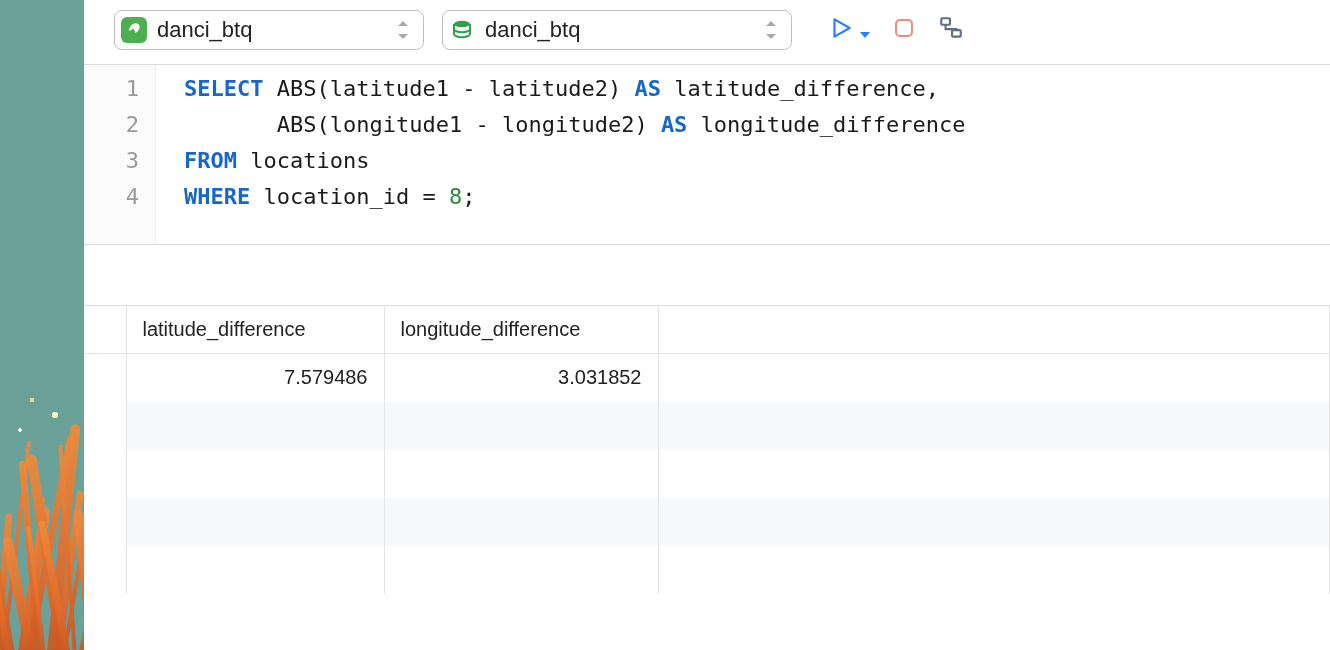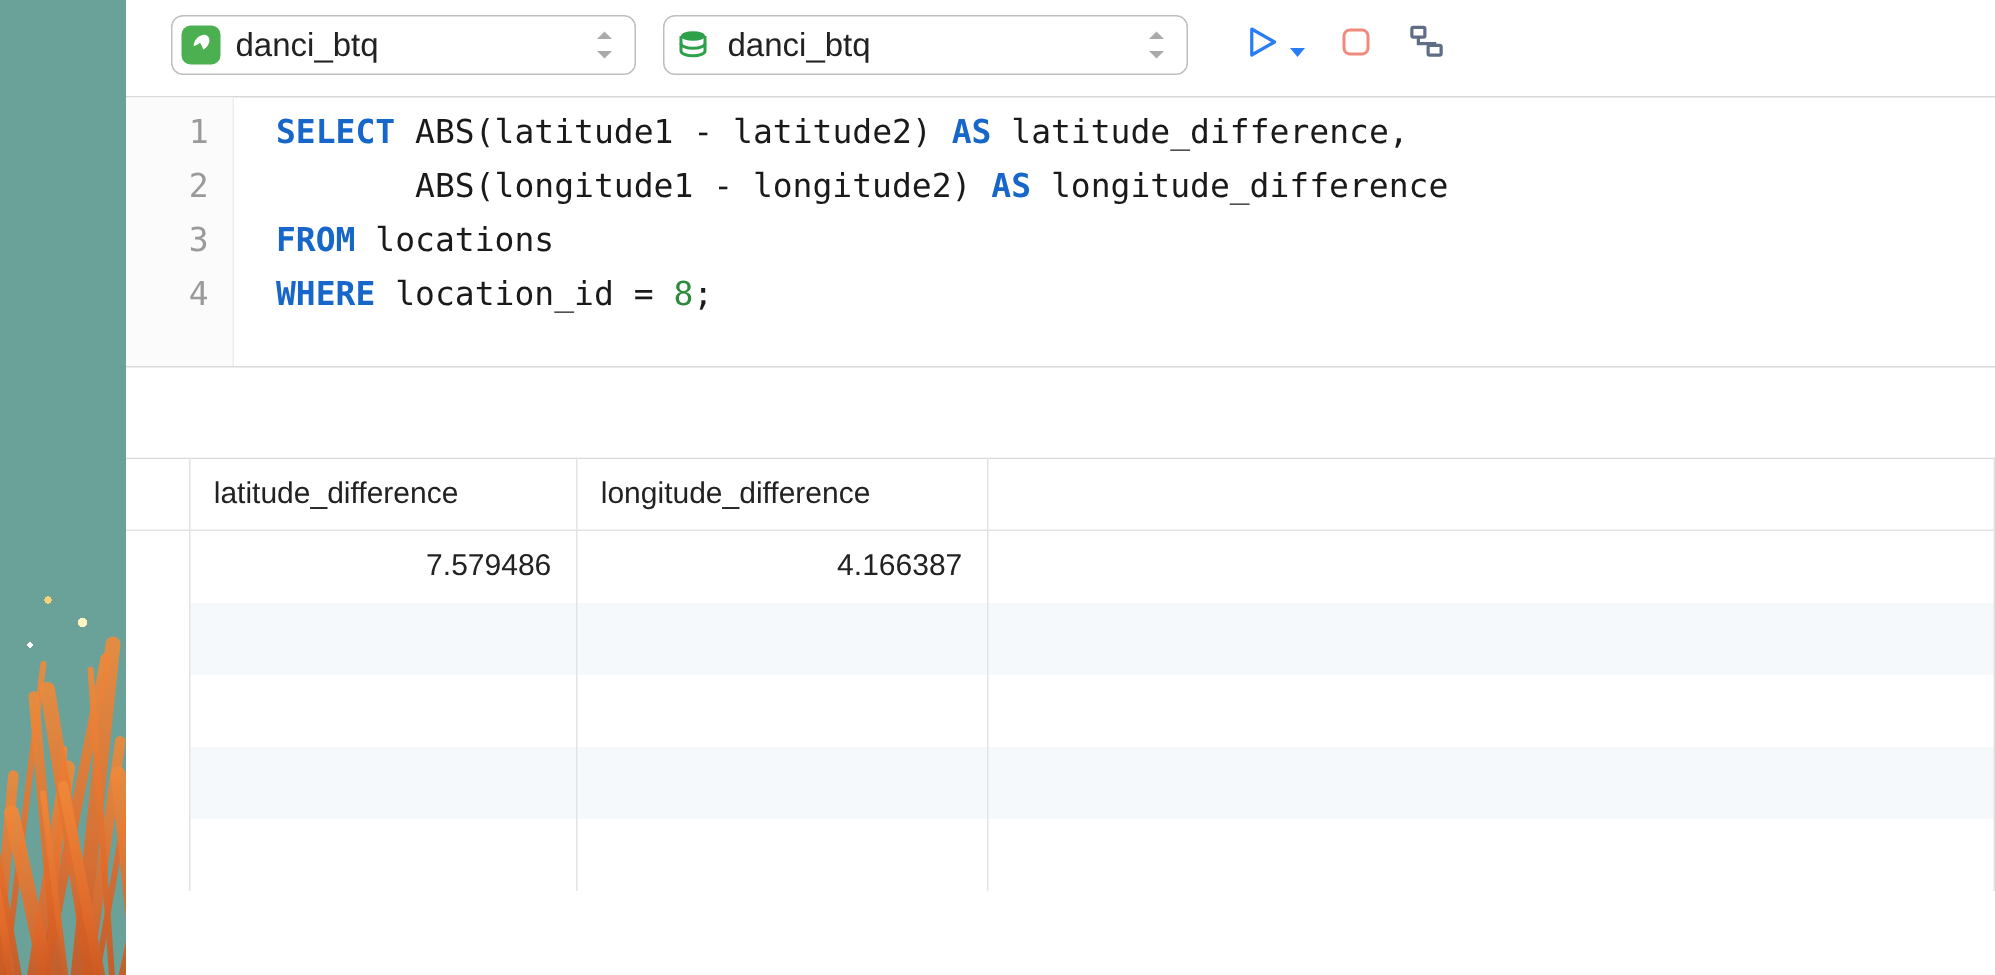--- a/index.html
+++ b/index.html
@@ -210,21 +210,21 @@
             <th></th>
             <th>latitude_difference</th>
             <th>longitude_difference</th>
             <th></th>
           </tr>
         </thead>
         <tbody id="tbody">
             <tr>
               <td class="rownum"></td>
               <td class="val">7.579486</td>
-              <td class="val">4.166387</td>
+              <td class="val">3.031852</td>
               <td></td>
             </tr>
             <tr>
               <td class="rownum"></td>
               <td></td>
               <td></td>
               <td></td>
             </tr>
             <tr>
               <td class="rownum"></td>

